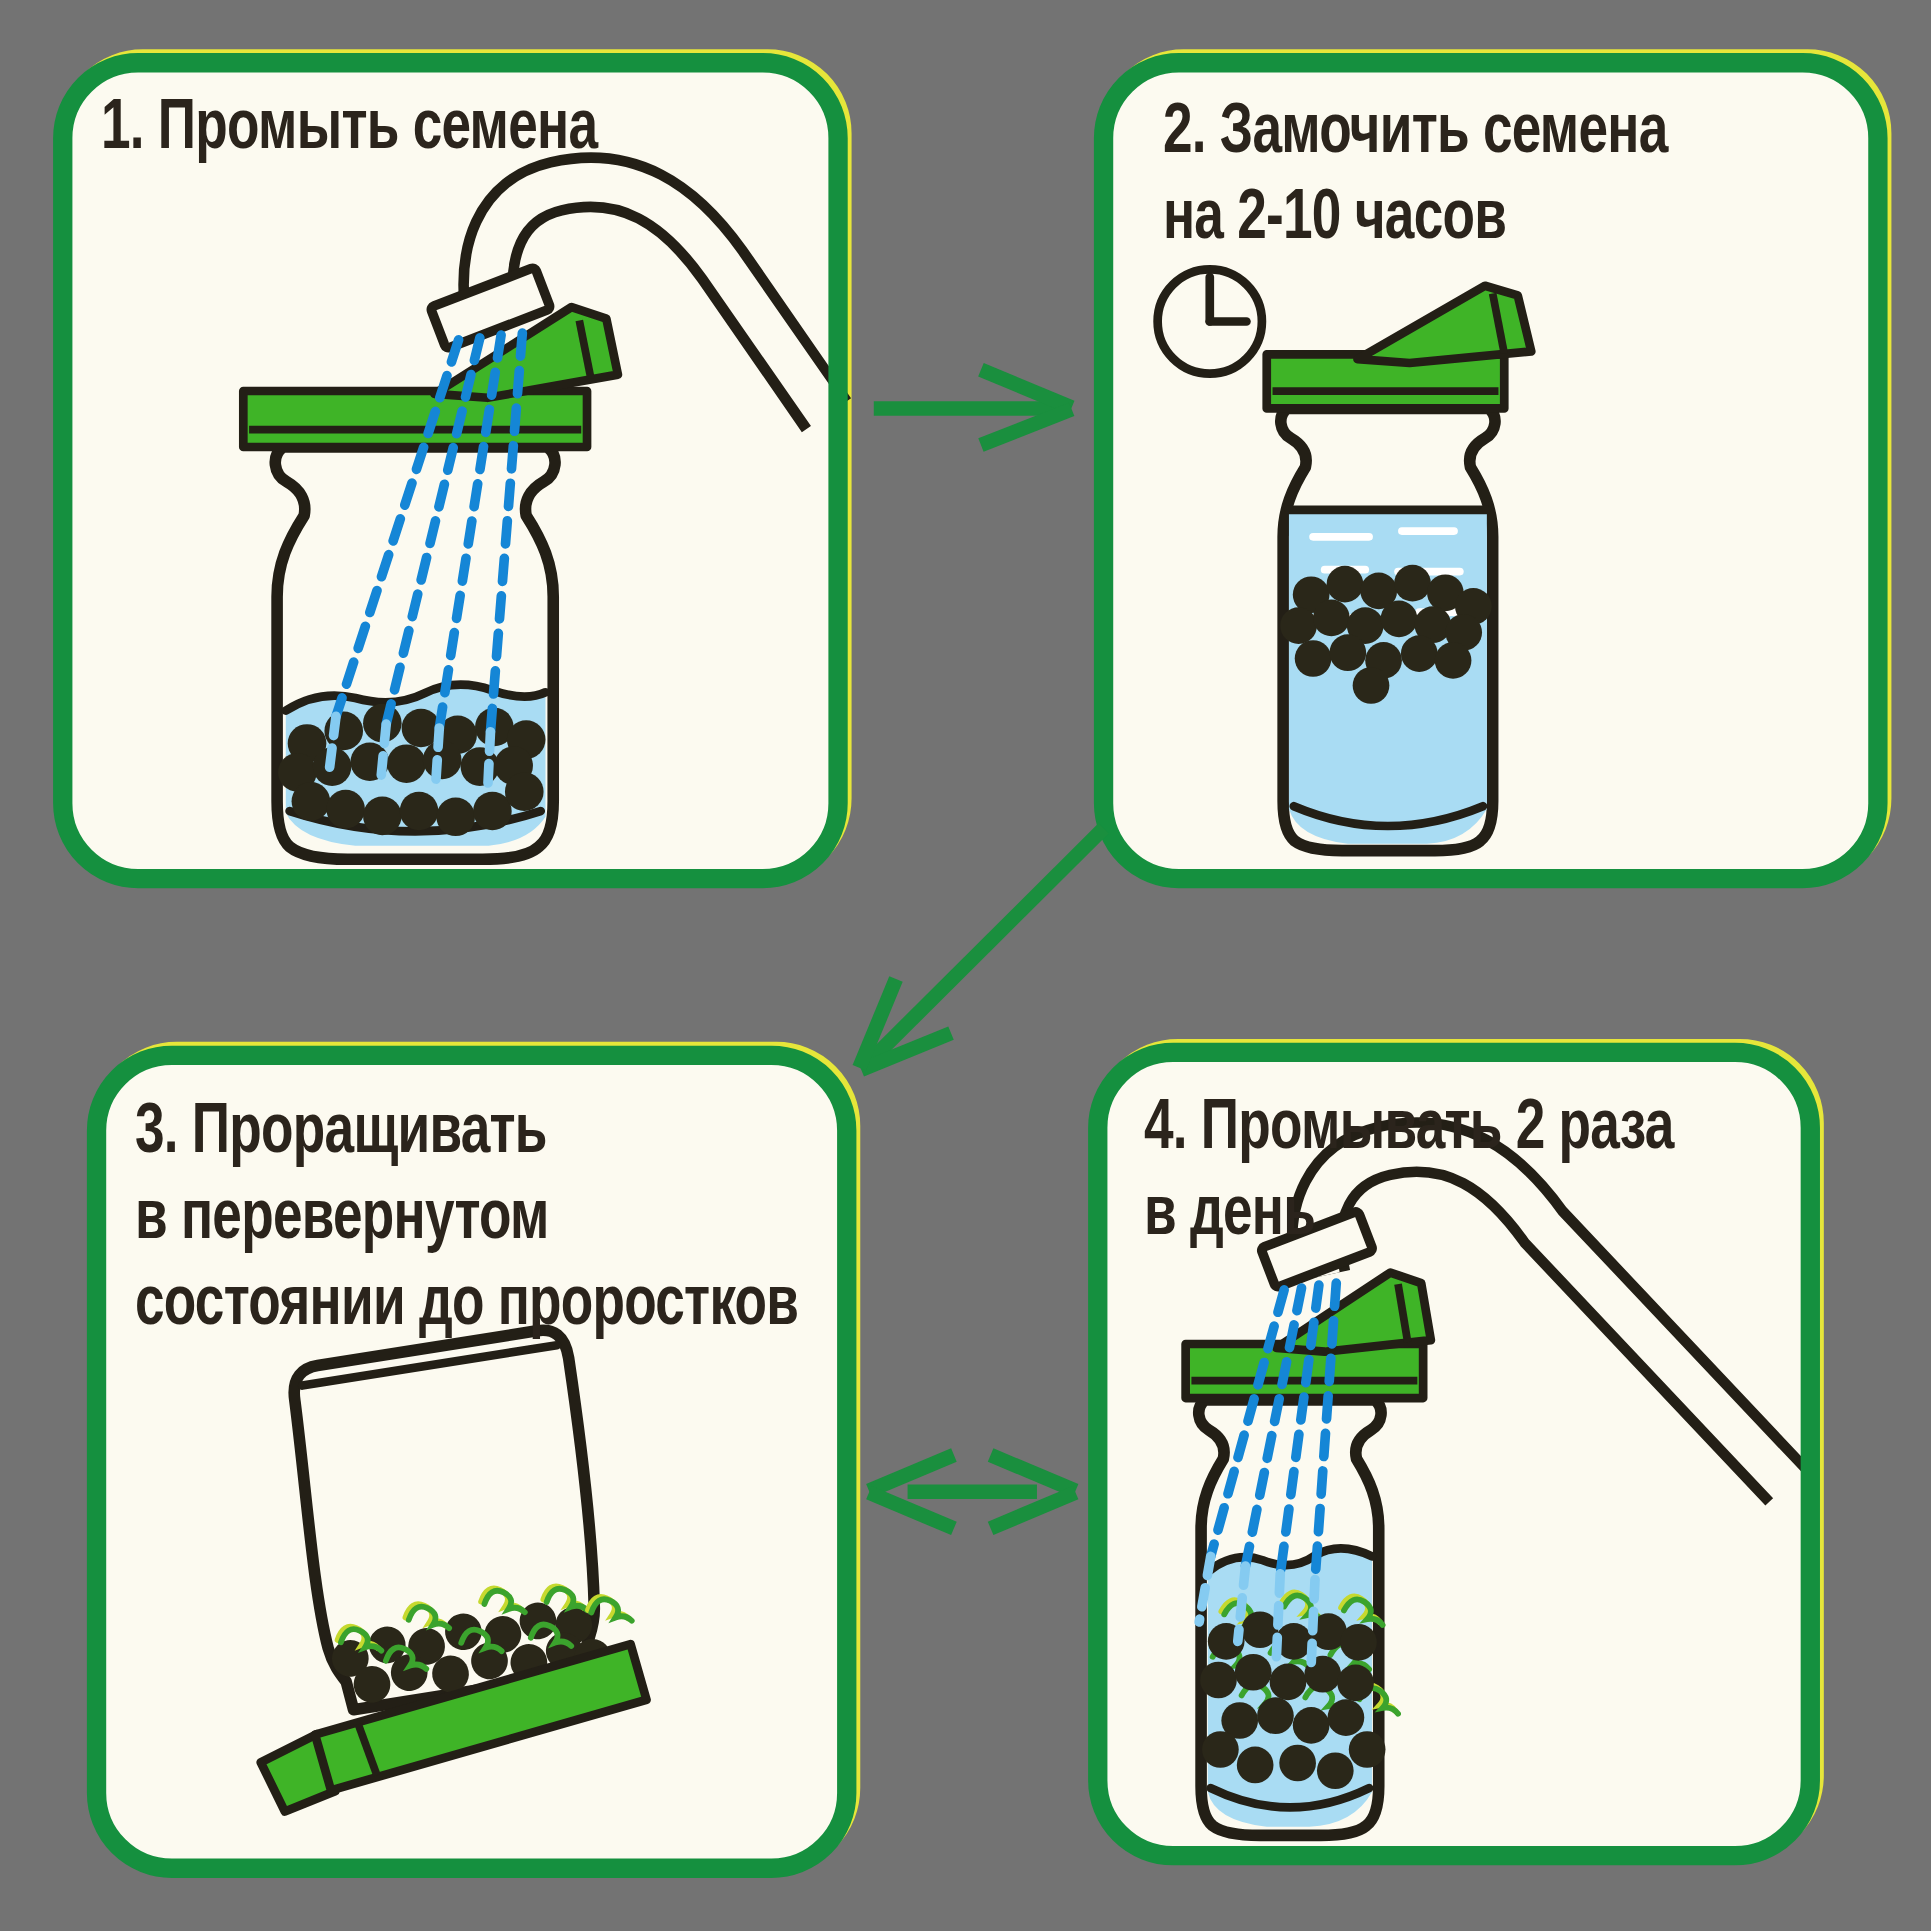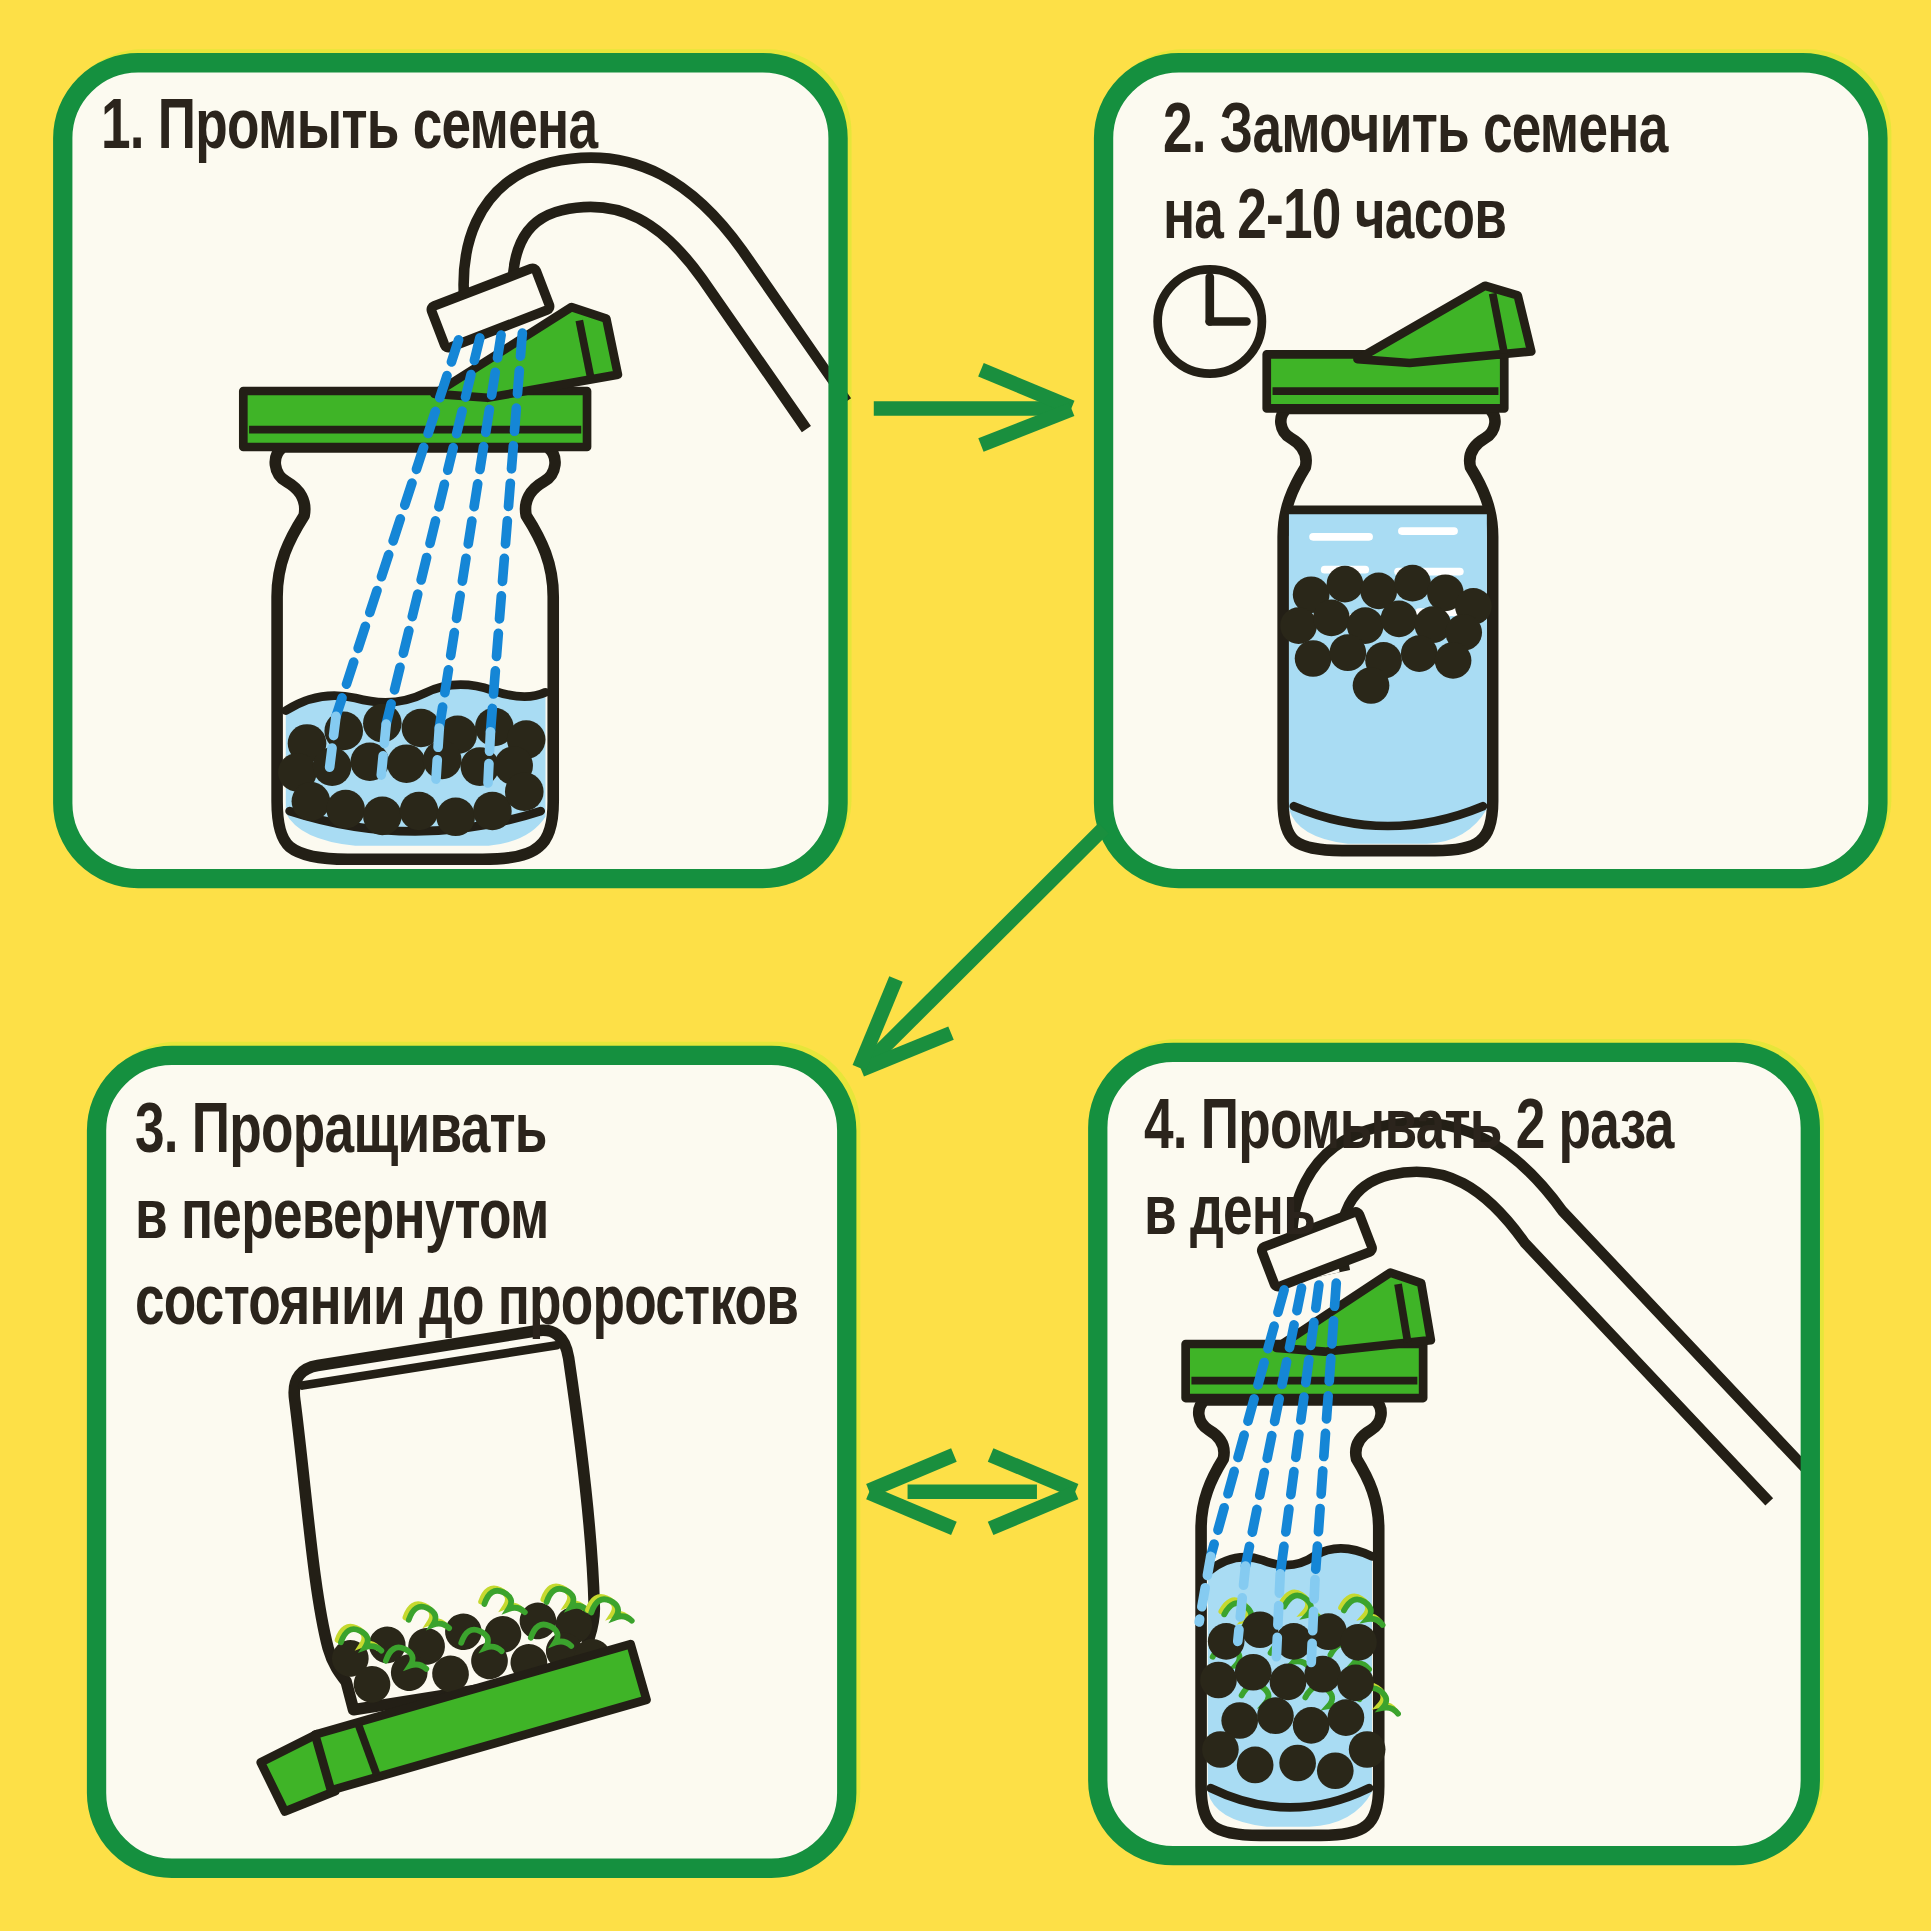--- a/index.html
+++ b/index.html
@@ -1,17 +1,17 @@
 <!DOCTYPE html>
 <html><head>
 <meta charset="utf-8">
 <style>
   html,body{margin:0;padding:0;}
   body{background:#e9e6d8;font-family:"Liberation Sans",sans-serif;}
-  .canvas{position:relative;width:1931px;height:1931px;background:#fde047;overflow:hidden;}
+  .canvas{position:relative;width:1931px;height:1931px;background:#737373;overflow:hidden;}
   .canvas svg.art{position:absolute;left:0;top:0;width:1931px;height:1931px;display:block;}
 
   
   .border-yellow{fill:none;stroke:#e6e63a;stroke-width:18;}
   .panel-fill{fill:#fcfaf0;}
   .border-green{fill:none;stroke:#15903f;stroke-width:20;}
   .pipe-outer{fill:none;stroke:#231f16;stroke-width:62;}
   .pipe-inner{fill:none;stroke:#fcfaf0;stroke-width:40;}
   .aerator{fill:#fcfaf0;stroke:#231f16;stroke-width:10;}
   .jar{fill:#fcfaf0;stroke:#231f16;stroke-width:12;stroke-linejoin:round;}

